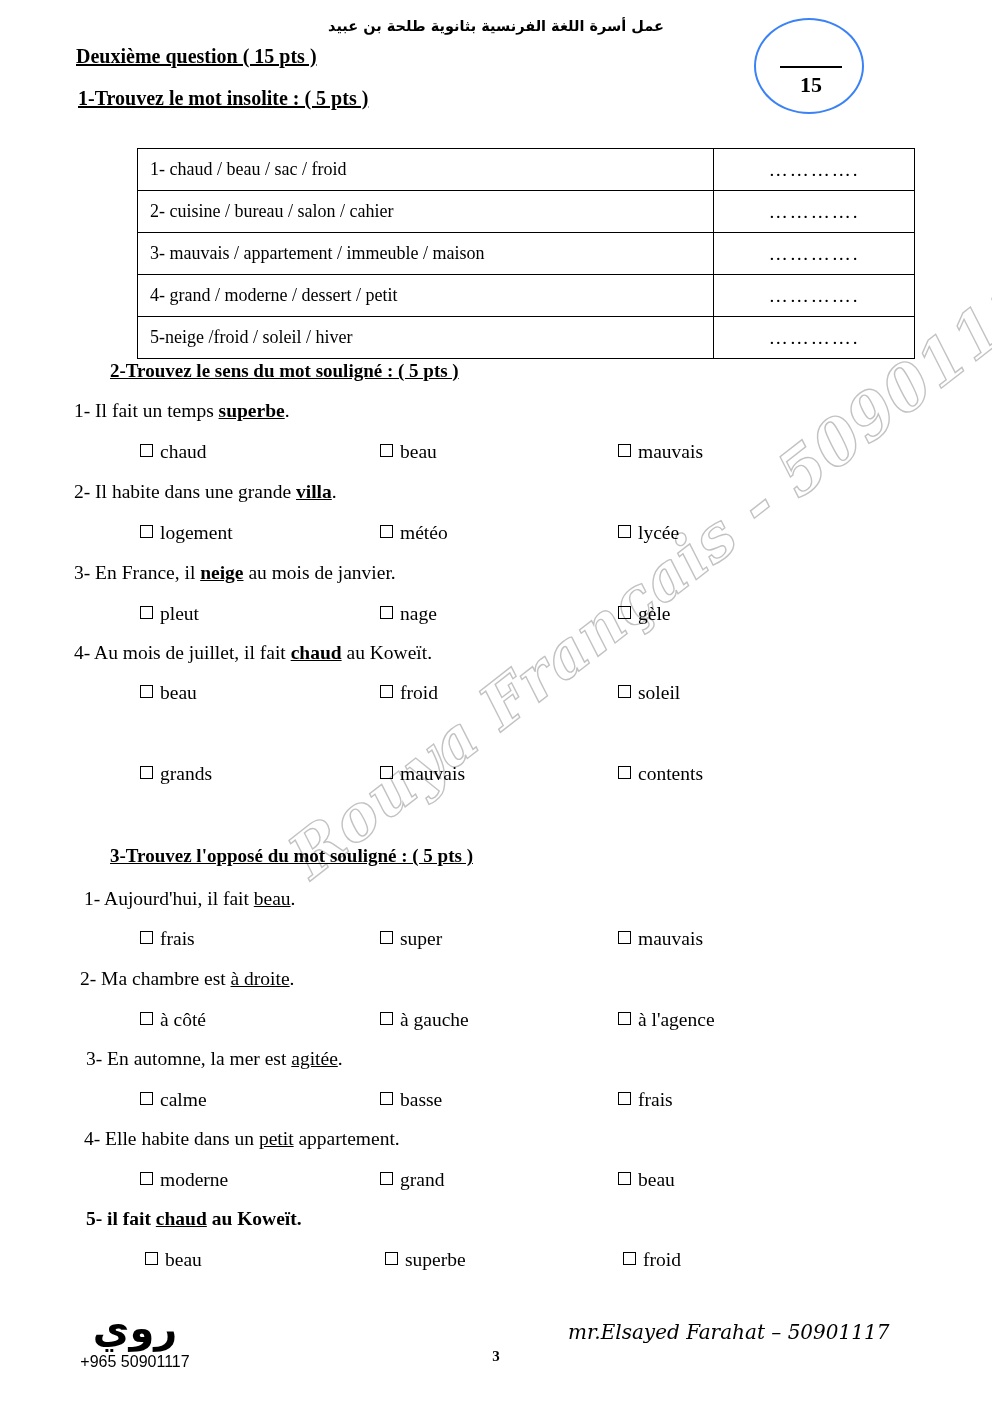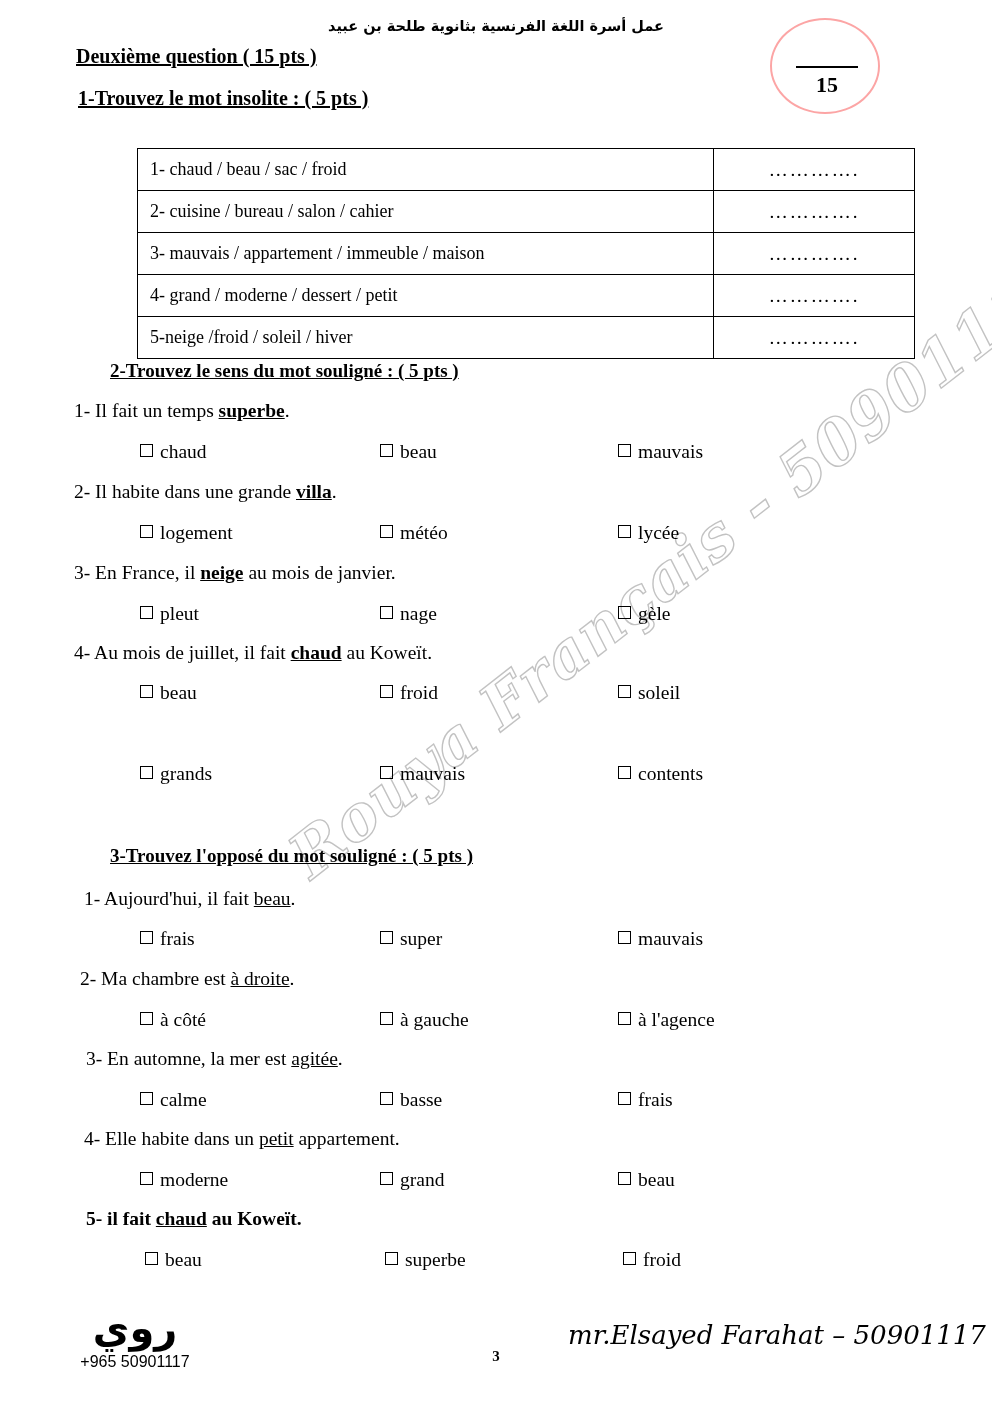--- a/index.html
+++ b/index.html
@@ -61,25 +61,25 @@
     text-align: center;
     direction: rtl;
     font-family: "DejaVu Sans", sans-serif;
     font-size: 14.5px;
     font-weight: bold;
     z-index: 3;
   }
 
   .score-circle {
     position: absolute;
-    right: 112px;
+    right: 128px;
     top: 18px;
     width: 110px;
     height: 96px;
-    border: 2px solid #fca5a5;
+    border: 2px solid #3b82f6;
     border-radius: 50%;
     z-index: 3;
     box-sizing: border-box;
   }
   .score-circle .divider {
     position: absolute;
     left: 24px;
     top: 46px;
     width: 62px;
     height: 0;
@@ -199,21 +199,21 @@
     font-size: 15px;
     font-weight: bold;
     z-index: 3;
   }
   .signature {
     position: absolute;
     left: 568px;
     top: 1320px;
     font-family: "DejaVu Serif", serif;
     font-style: italic;
-    font-size: 26px;
+    font-size: 20px;
     z-index: 3;
     white-space: nowrap;
   }
 </style>
 </head>
 <body>
 
 <div class="page">
 
   <div class="watermark">

